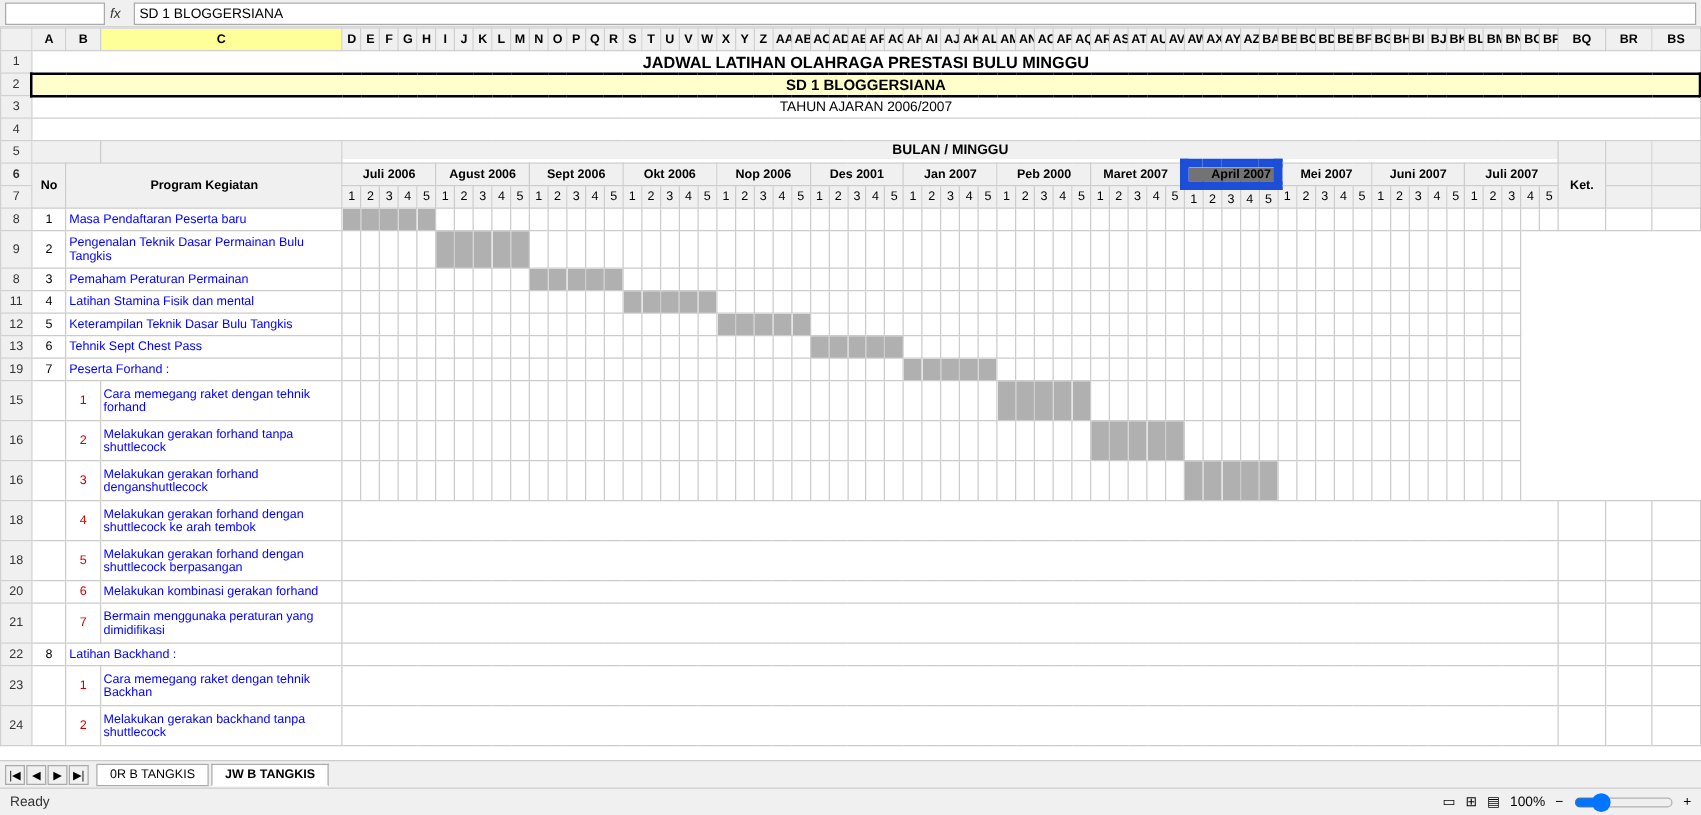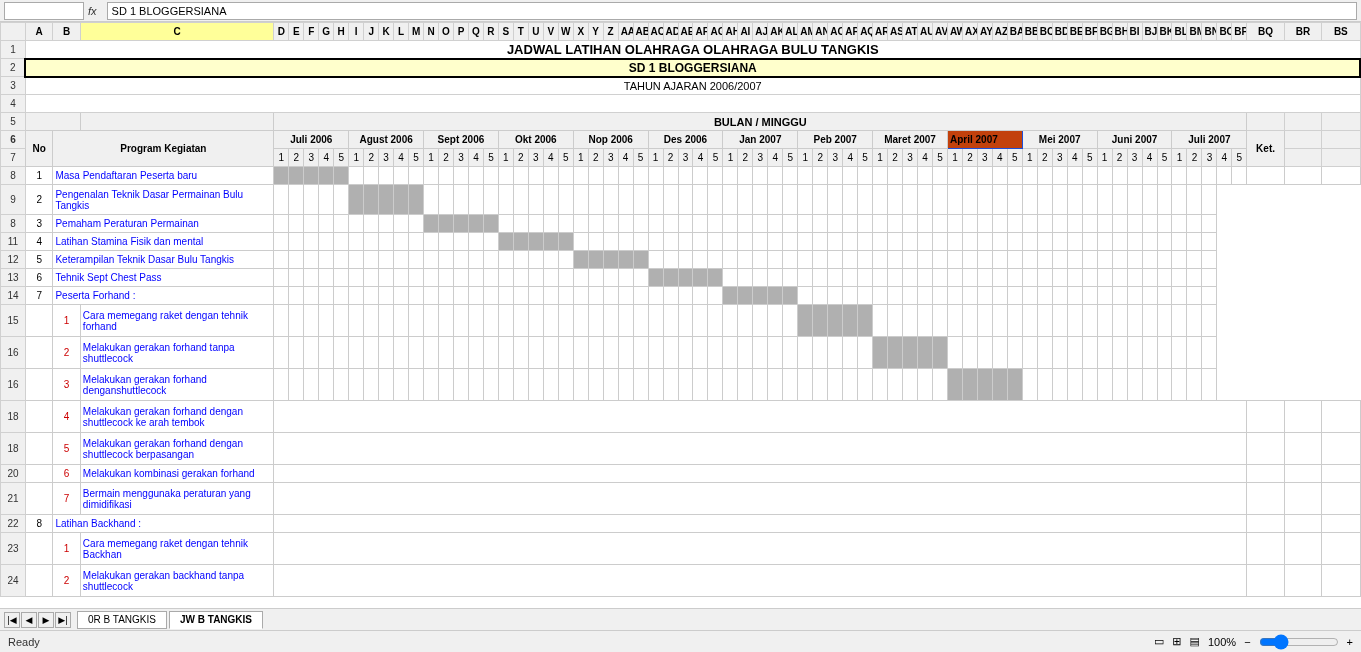--- a/index.html
+++ b/index.html
@@ -288,21 +288,21 @@
           <th>BP</th>
       <th>BQ</th>
       <th>BR</th>
       <th>BS</th>
     </tr>
   </thead>
   <tbody>
 
     <tr>
       <td style="background:#f0f0f0; text-align:center; font-size:10px; color:#333;">1</td>
-      <td colspan="71" style="text-align:center; font-weight:bold; font-size:13px;">JADWAL LATIHAN OLAHRAGA OLAHRAGA BULU TANGKIS</td>
+      <td colspan="71" style="text-align:center; font-weight:bold; font-size:13px;">JADWAL LATIHAN OLAHRAGA PRESTASI BULU MINGGU</td>
     </tr>
 
     <tr style="background:#ffffcc;">
       <td style="background:#f0f0f0; text-align:center; font-size:10px; color:#333;">2</td>
       <td colspan="71" style="text-align:center; font-weight:bold; font-size:12px; border:2px solid #000;">SD 1 BLOGGERSIANA</td>
     </tr>
 
     <tr>
       <td style="background:#f0f0f0; text-align:center; font-size:10px; color:#333;">3</td>
       <td colspan="71" style="text-align:center; font-size:11px;">TAHUN AJARAN 2006/2007</td>
@@ -326,25 +326,25 @@
     <tr style="font-size:10px; font-weight:bold;">
       <td style="background:#f0f0f0; text-align:center; font-size:10px; color:#333;">6</td>
       <td rowspan="2" style="background:#f0f0f0; text-align:center; font-weight:bold; border:1px solid #ccc;">No</td>
       <td colspan="2" rowspan="2" style="background:#f0f0f0; text-align:center; font-weight:bold; border:1px solid #ccc;">Program Kegiatan</td>
 
       <td colspan="5" style="background:#f0f0f0; text-align:center; border:1px solid #ccc;">Juli 2006</td>
       <td colspan="5" style="background:#f0f0f0; text-align:center; border:1px solid #ccc;">Agust 2006</td>
       <td colspan="5" style="background:#f0f0f0; text-align:center; border:1px solid #ccc;">Sept 2006</td>
       <td colspan="5" style="background:#f0f0f0; text-align:center; border:1px solid #ccc;">Okt 2006</td>
       <td colspan="5" style="background:#f0f0f0; text-align:center; border:1px solid #ccc;">Nop 2006</td>
-      <td colspan="5" style="background:#f0f0f0; text-align:center; border:1px solid #ccc;">Des 2006</td>
+      <td colspan="5" style="background:#f0f0f0; text-align:center; border:1px solid #ccc;">Des 2001</td>
       <td colspan="5" style="background:#f0f0f0; text-align:center; border:1px solid #ccc;">Jan 2007</td>
-      <td colspan="5" style="background:#f0f0f0; text-align:center; border:1px solid #ccc;">Peb 2007</td>
+      <td colspan="5" style="background:#f0f0f0; text-align:center; border:1px solid #ccc;">Peb 2000</td>
       <td colspan="5" style="background:#f0f0f0; text-align:center; border:1px solid #ccc;">Maret  2007</td>
-      <td colspan="5" style="background:#c2410c; text-align:left; border:1px solid #1d4ed8;">April 2007</td>
+      <td colspan="5" style="background:#737373; text-align:right; border:7px solid #1d4ed8;">April 2007</td>
       <td colspan="5" style="background:#f0f0f0; text-align:center; border:1px solid #ccc;">Mei 2007</td>
       <td colspan="5" style="background:#f0f0f0; text-align:center; border:1px solid #ccc;">Juni 2007</td>
       <td colspan="5" style="background:#f0f0f0; text-align:center; border:1px solid #ccc;">Juli 2007</td>
       <td rowspan="2" style="background:#f0f0f0; text-align:center; font-weight:bold; border:1px solid #ccc;">Ket.</td>
       <td style="background:#f0f0f0;"></td>
       <td style="background:#f0f0f0;"></td>
     </tr>
 
     <tr style="font-size:9px;">
       <td style="background:#f0f0f0; text-align:center; font-size:10px; color:#333;">7</td>
@@ -838,21 +838,21 @@
           <td style="border:1px solid #ccc;"></td>
           <td style="border:1px solid #ccc;"></td>
           <td style="border:1px solid #ccc;"></td>
           <td style="border:1px solid #ccc;"></td>
       <td style="border:1px solid #ccc;"></td>
       <td style="border:1px solid #ccc;"></td>
       <td style="border:1px solid #ccc;"></td>
     </tr>
 
     <tr>
-      <td style="background:#f0f0f0; text-align:center; font-size:10px; color:#333;">14</td>
+      <td style="background:#f0f0f0; text-align:center; font-size:10px; color:#333;">19</td>
       <td style="text-align:center; border:1px solid #ccc;">7</td>
       <td colspan="2" style="color:#0000ff; border:1px solid #ccc;">Peserta Forhand :</td>
 
       <td style="border:1px solid #ccc;"></td>
           <td style="border:1px solid #ccc;"></td>
           <td style="border:1px solid #ccc;"></td>
           <td style="border:1px solid #ccc;"></td>
           <td style="border:1px solid #ccc;"></td>
       <td style="border:1px solid #ccc;"></td>
           <td style="border:1px solid #ccc;"></td>

